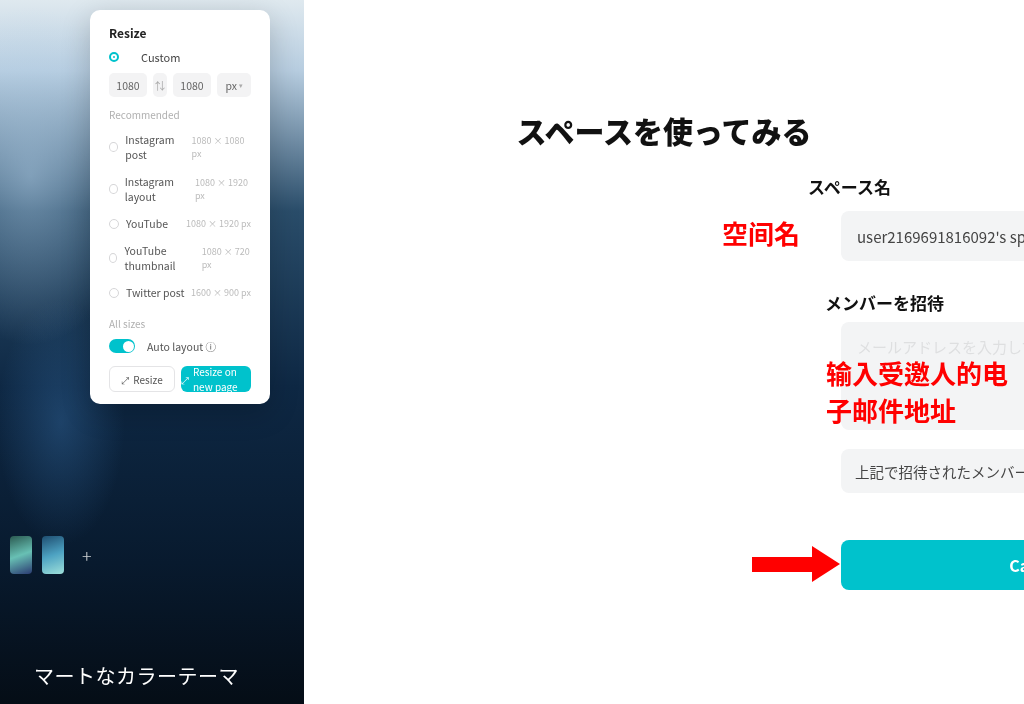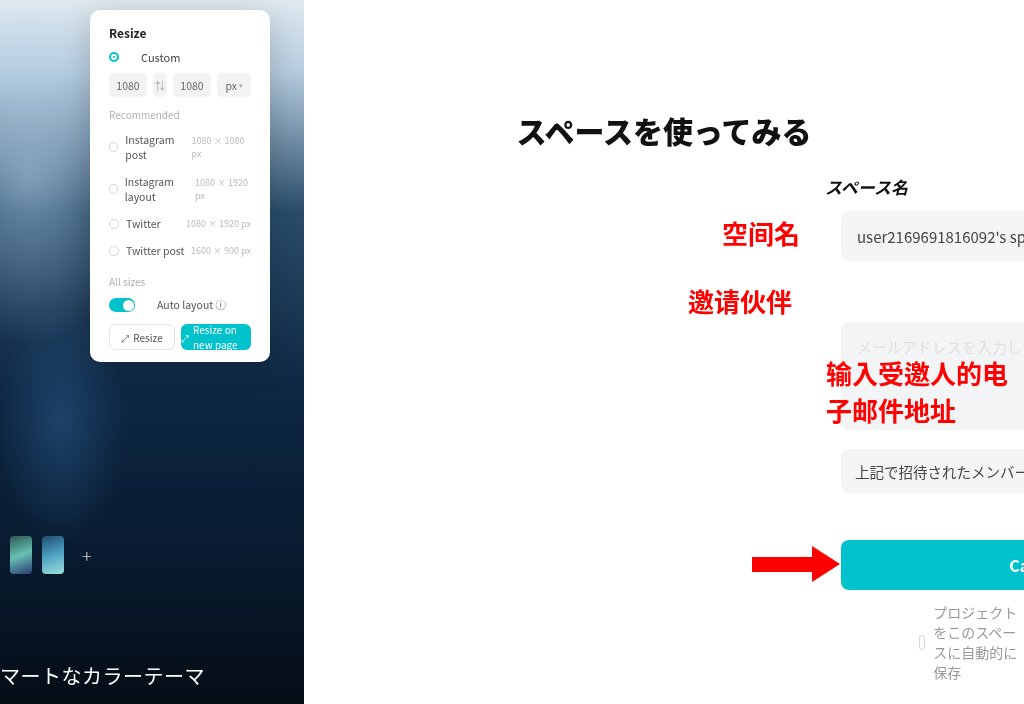--- a/index.html
+++ b/index.html
@@ -16,40 +16,40 @@
   .rc-in { flex:1; background:#f3f3f4; border-radius:5px; height:24px; display:flex; align-items:center; justify-content:center; font-size:10.5px; color:#666; }
   .rc-in.link { flex:0 0 14px; color:#aaa; }
   .rc-in.unit { flex:0 0 34px; display:flex; align-items:center; justify-content:center; gap:2px; }
   .rc-section { font-size:10px; color:#b0b0b0; margin-top:10px; }
   .rc-list { margin-top:4px; }
   .rc-item { display:flex; align-items:center; justify-content:space-between; padding:6px 0; }
   .rc-item .left-g { display:flex; align-items:center; gap:7px; }
   .rc-circle { width:10px; height:10px; border-radius:50%; border:1.5px solid #d6d6d8; }
   .rc-name { font-size:10.5px; color:#555; }
   .rc-dim { font-size:9px; color:#bbb; }
-  .rc-auto { display:flex; align-items:flex-end; gap:22px; margin-top:8px; }
+  .rc-auto { display:flex; align-items:flex-start; gap:12px; margin-top:8px; }
   .rc-toggle { width:26px; height:14px; border-radius:10px; background:#00c2cc; position:relative; }
   .rc-toggle::after { content:""; position:absolute; right:1.5px; top:1.5px; width:11px; height:11px; border-radius:50%; background:#fff; }
   .rc-auto-label { font-size:10.5px; color:#555; }
   .rc-footer { display:flex; gap:6px; margin-top:12px; }
   .rc-btn1 { flex:0 0 66px; height:26px; border:1px solid #e4e4e6; border-radius:6px; display:flex; align-items:center; justify-content:center; gap:4px; font-size:10px; color:#555; }
   .rc-btn2 { flex:1; height:26px; border-radius:6px; background:#00c2cc; color:#fff; font-size:10px; display:flex; align-items:center; justify-content:center; gap:4px; }
   .thumbs { position:absolute; bottom:130px; left:10px; display:flex; gap:10px; align-items:center; }
   .thumb { width:22px; height:38px; border-radius:4px; background:linear-gradient(160deg,#2b5a51,#68c0b4,#2b3b72); }
   .thumb.b { background:linear-gradient(160deg,#1e4d70,#4da2c2,#9ee0da); }
   .plus { color:#cfd2d5; font-size:18px; font-weight:300; margin-left:8px; }
-  .jp-caption { position:absolute; bottom:14px; left:0; color:#fff; font-size:20px; font-weight:400; letter-spacing:.5px; }
+  .jp-caption { position:absolute; bottom:14px; left:0; color:#fff; font-size:20px; font-weight:400; letter-spacing:.5px;padding-left:34px; }
   .right { flex:1; position:relative; padding:0 32px; }
   .title { position:absolute; left:0; right:0; top:80px; text-align:center; font-size:30px; font-weight:800; color:#111;margin-top:28px; }
   .annot { position:absolute; color:#ff0000; font-weight:700; font-size:26px; }
   .annot.a1 { left:418px; top:166px;margin-top:48px; }
   .annot.a2 { left:384px; top:282px; }
   .annot.a4 { left:522px; top:354px; font-size:26px; }
   .jp-label { position:absolute; font-size:17px; font-weight:700; color:#111; }
-  .jp-label.l1 { left:521px; top:174px;font-style:italic; }
+  .jp-label.l1 { left:504px; top:174px; }
   .jp-label.l2 { left:521px; top:290px; }
   .input-box { position:absolute; background:#f3f4f5; border-radius:8px; height:50px; display:flex; align-items:center; padding:0 16px; color:#444; font-size:15px; }
   .input-box.space { left:537px; top:211px; width:442px; }
   .input-box.email { left:537px; top:322px; width:442px; height:108px; align-items:flex-start; padding-top:14px; }
   .email-placeholder { color:#b8b9bb; font-size:15px; opacity:0.35; }
   .dropdown { position:absolute; left:537px; top:449px; width:442px; height:44px; background:#f3f4f5; border-radius:8px; display:flex; align-items:center; padding:0 14px; color:#444; font-size:14.5px; }
   .arrow { position:absolute; left:448px; top:546px; width:92px; height:36px; }
   .arrow-body { position:absolute; left:0; top:11px; width:62px; height:15px; background:#ff0000; }
   .arrow-head { position:absolute; left:60px; top:0; width:0; height:0; border-top:18px solid transparent; border-bottom:18px solid transparent; border-left:28px solid #ff0000; }
   .launch { position:absolute; left:537px; top:540px; width:442px; height:50px; background:#00c2cc; border-radius:8px; display:flex; align-items:center; justify-content:center; color:#fff; font-size:16px; font-weight:600; }
@@ -87,23 +87,30 @@
       <div class="rc-item">
           <span class="left-g">
             <span class="rc-circle"></span>
             <span class="rc-name">Instagram layout</span>
           </span>
           <span class="rc-dim">1080 × 1920 px</span>
         </div>
       <div class="rc-item">
           <span class="left-g">
             <span class="rc-circle"></span>
-            <span class="rc-name">Twitter</span>
+            <span class="rc-name">YouTube</span>
           </span>
           <span class="rc-dim">1080 × 1920 px</span>
+        </div>
+      <div class="rc-item">
+          <span class="left-g">
+            <span class="rc-circle"></span>
+            <span class="rc-name">YouTube thumbnail</span>
+          </span>
+          <span class="rc-dim">1080 × 720 px</span>
         </div>
       <div class="rc-item">
           <span class="left-g">
             <span class="rc-circle"></span>
             <span class="rc-name">Twitter post</span>
           </span>
           <span class="rc-dim">1600 × 900 px</span>
         </div>
     </div>
     <div class="rc-section">All sizes</div>
@@ -132,37 +139,33 @@
 
 <div class="right">
   <div class="title">スペースを使ってみる</div>
 
   <div class="annot a1">空间名</div>
   <div class="jp-label l1">スペース名</div>
   <div class="input-box space">
       <span>user2169691816092's space</span>
     </div>
 
-  <div class="annot a2">邀请伙伴</div>
+  <div class="jp-label l2">メンバーを招待</div>
 
   <div class="input-box email">
     <span class="email-placeholder">メールアドレスを入力してください</span>
   </div>
   <div class="annot a4">输入受邀人的电子邮件地址</div>
 
   <div class="dropdown">
     <span>上記で招待されたメンバーは次のとおりです：</span>
 
   </div>
 
   <div class="arrow">
     <div class="arrow-body"></div>
       <div class="arrow-head"></div>
   </div>
   <div class="launch">
       <span>CapCutを起動</span>
     </div>
 
-  <div class="auto-save">
-    <span class="checkbox"></span>
-    <span>プロジェクトをこのスペースに自動的に保存</span>
-  </div>
 </div>
 
 </body></html>

